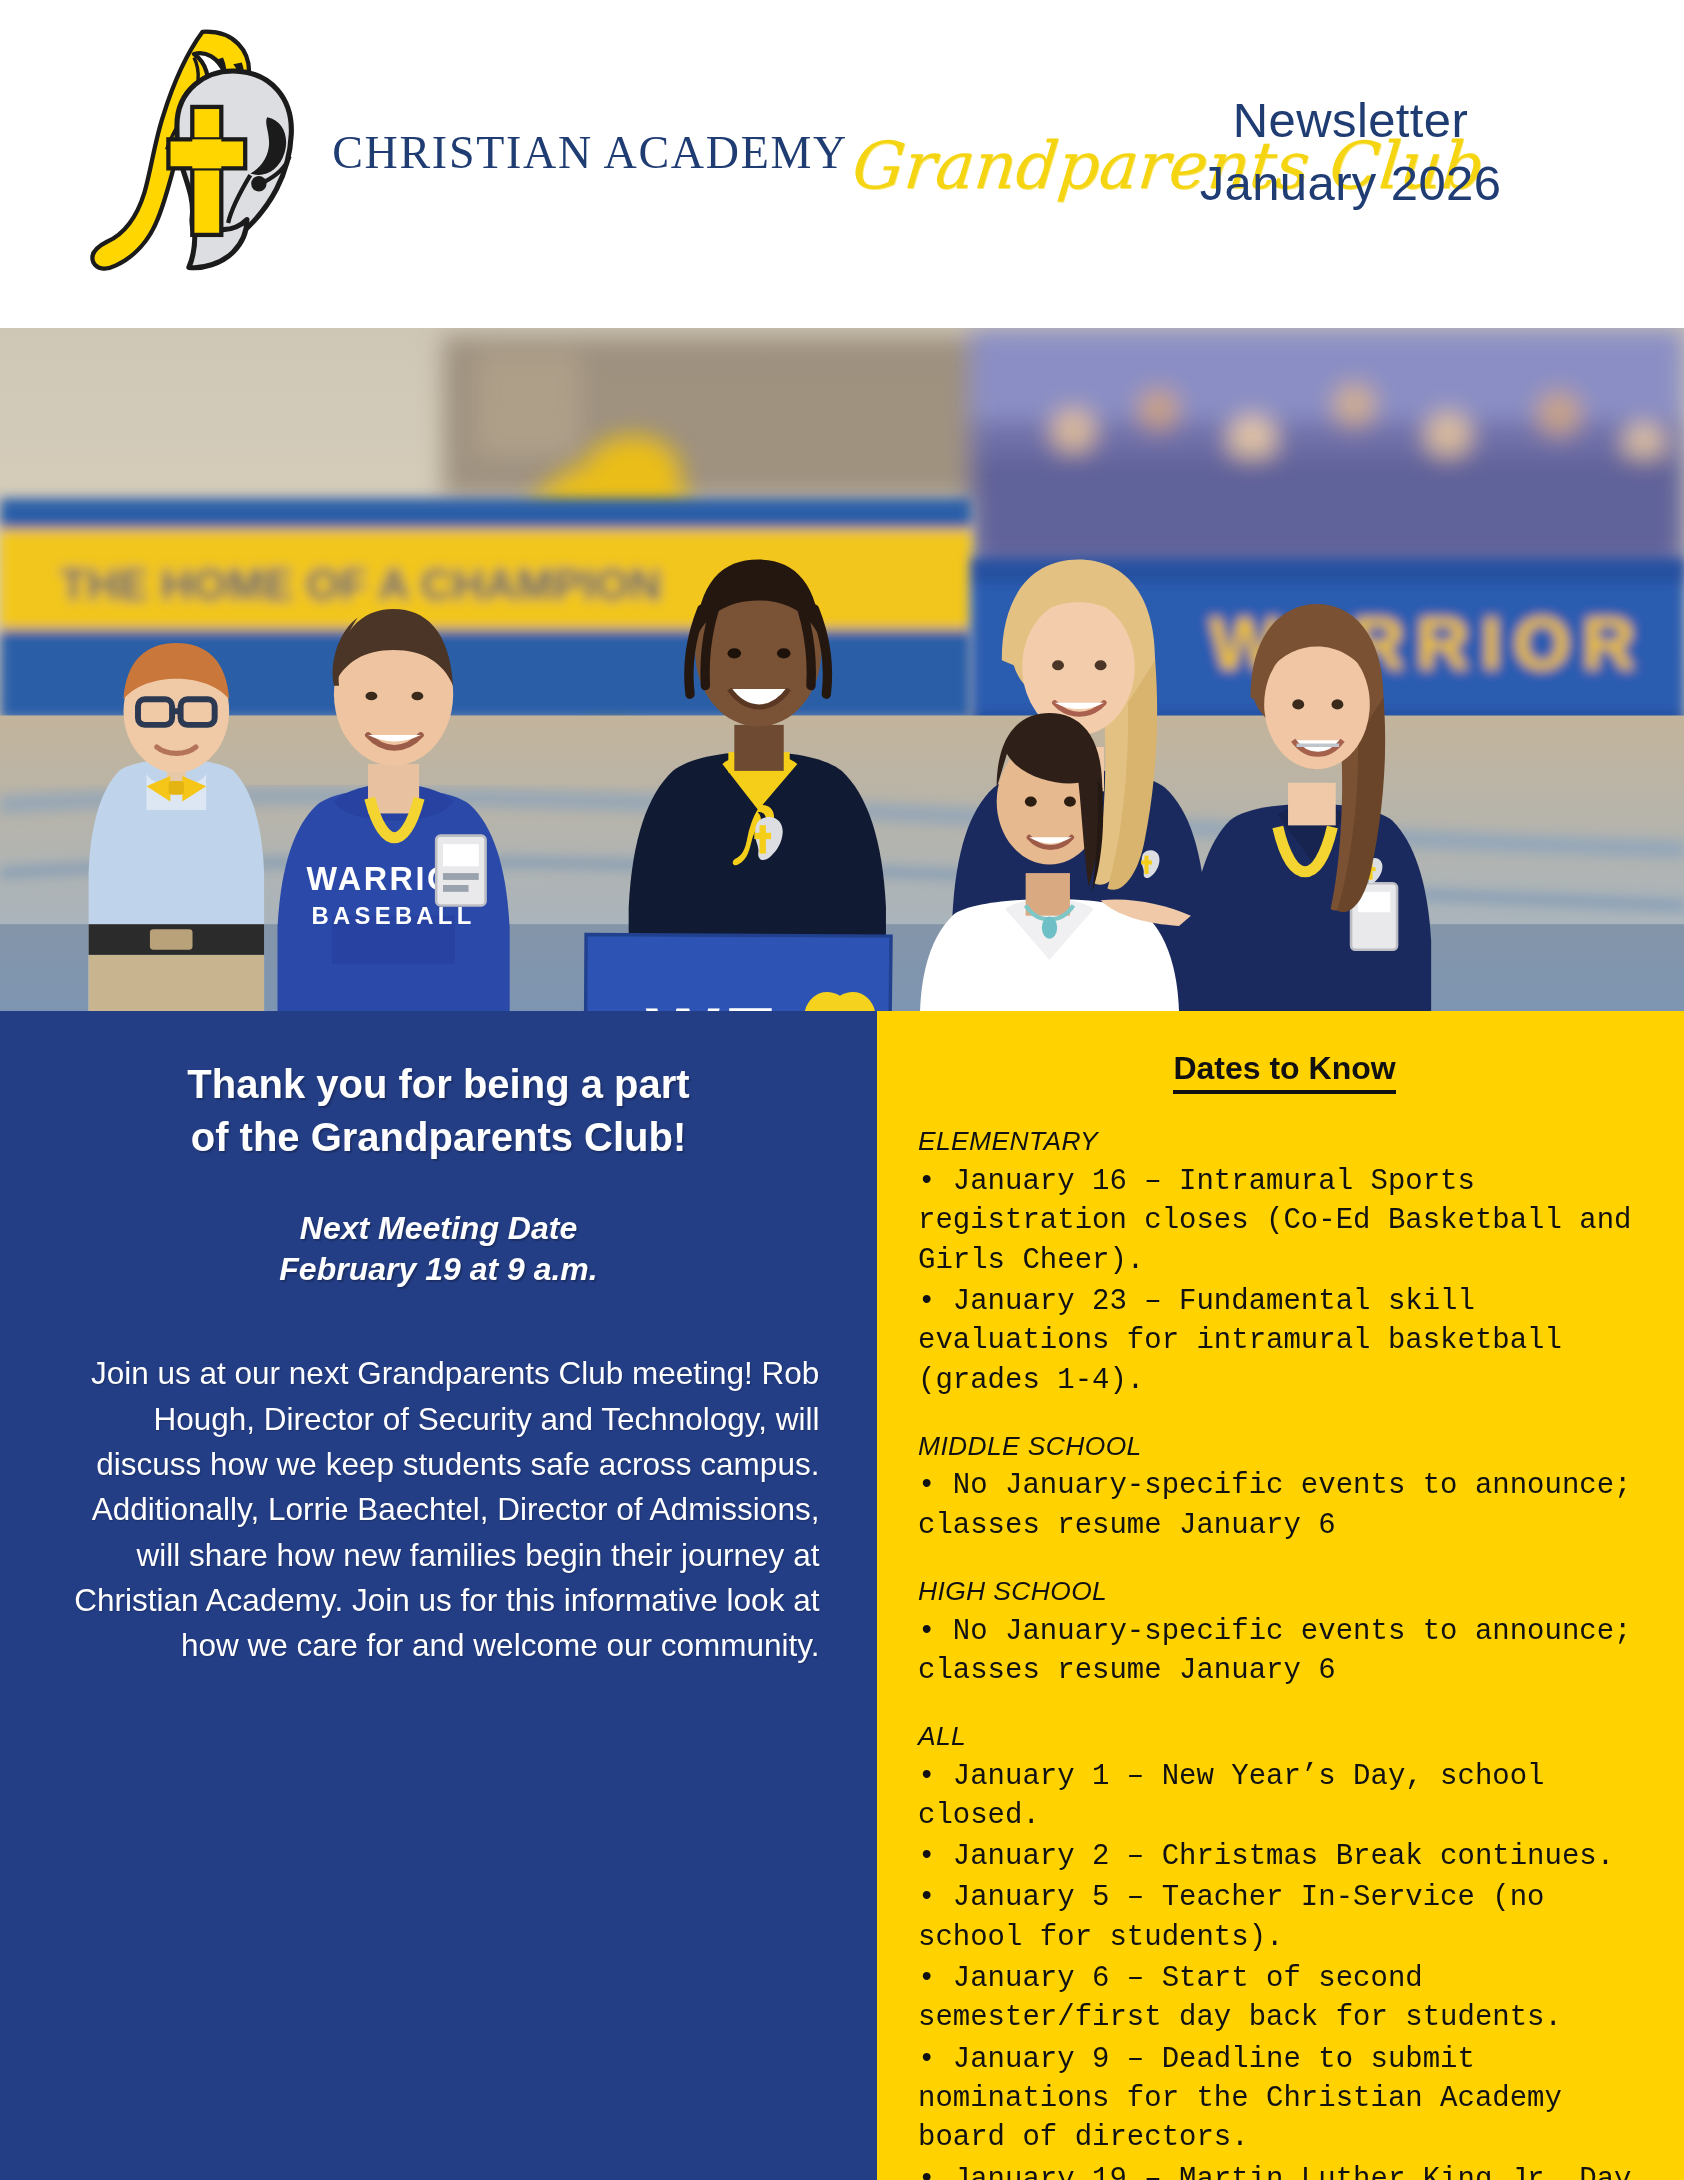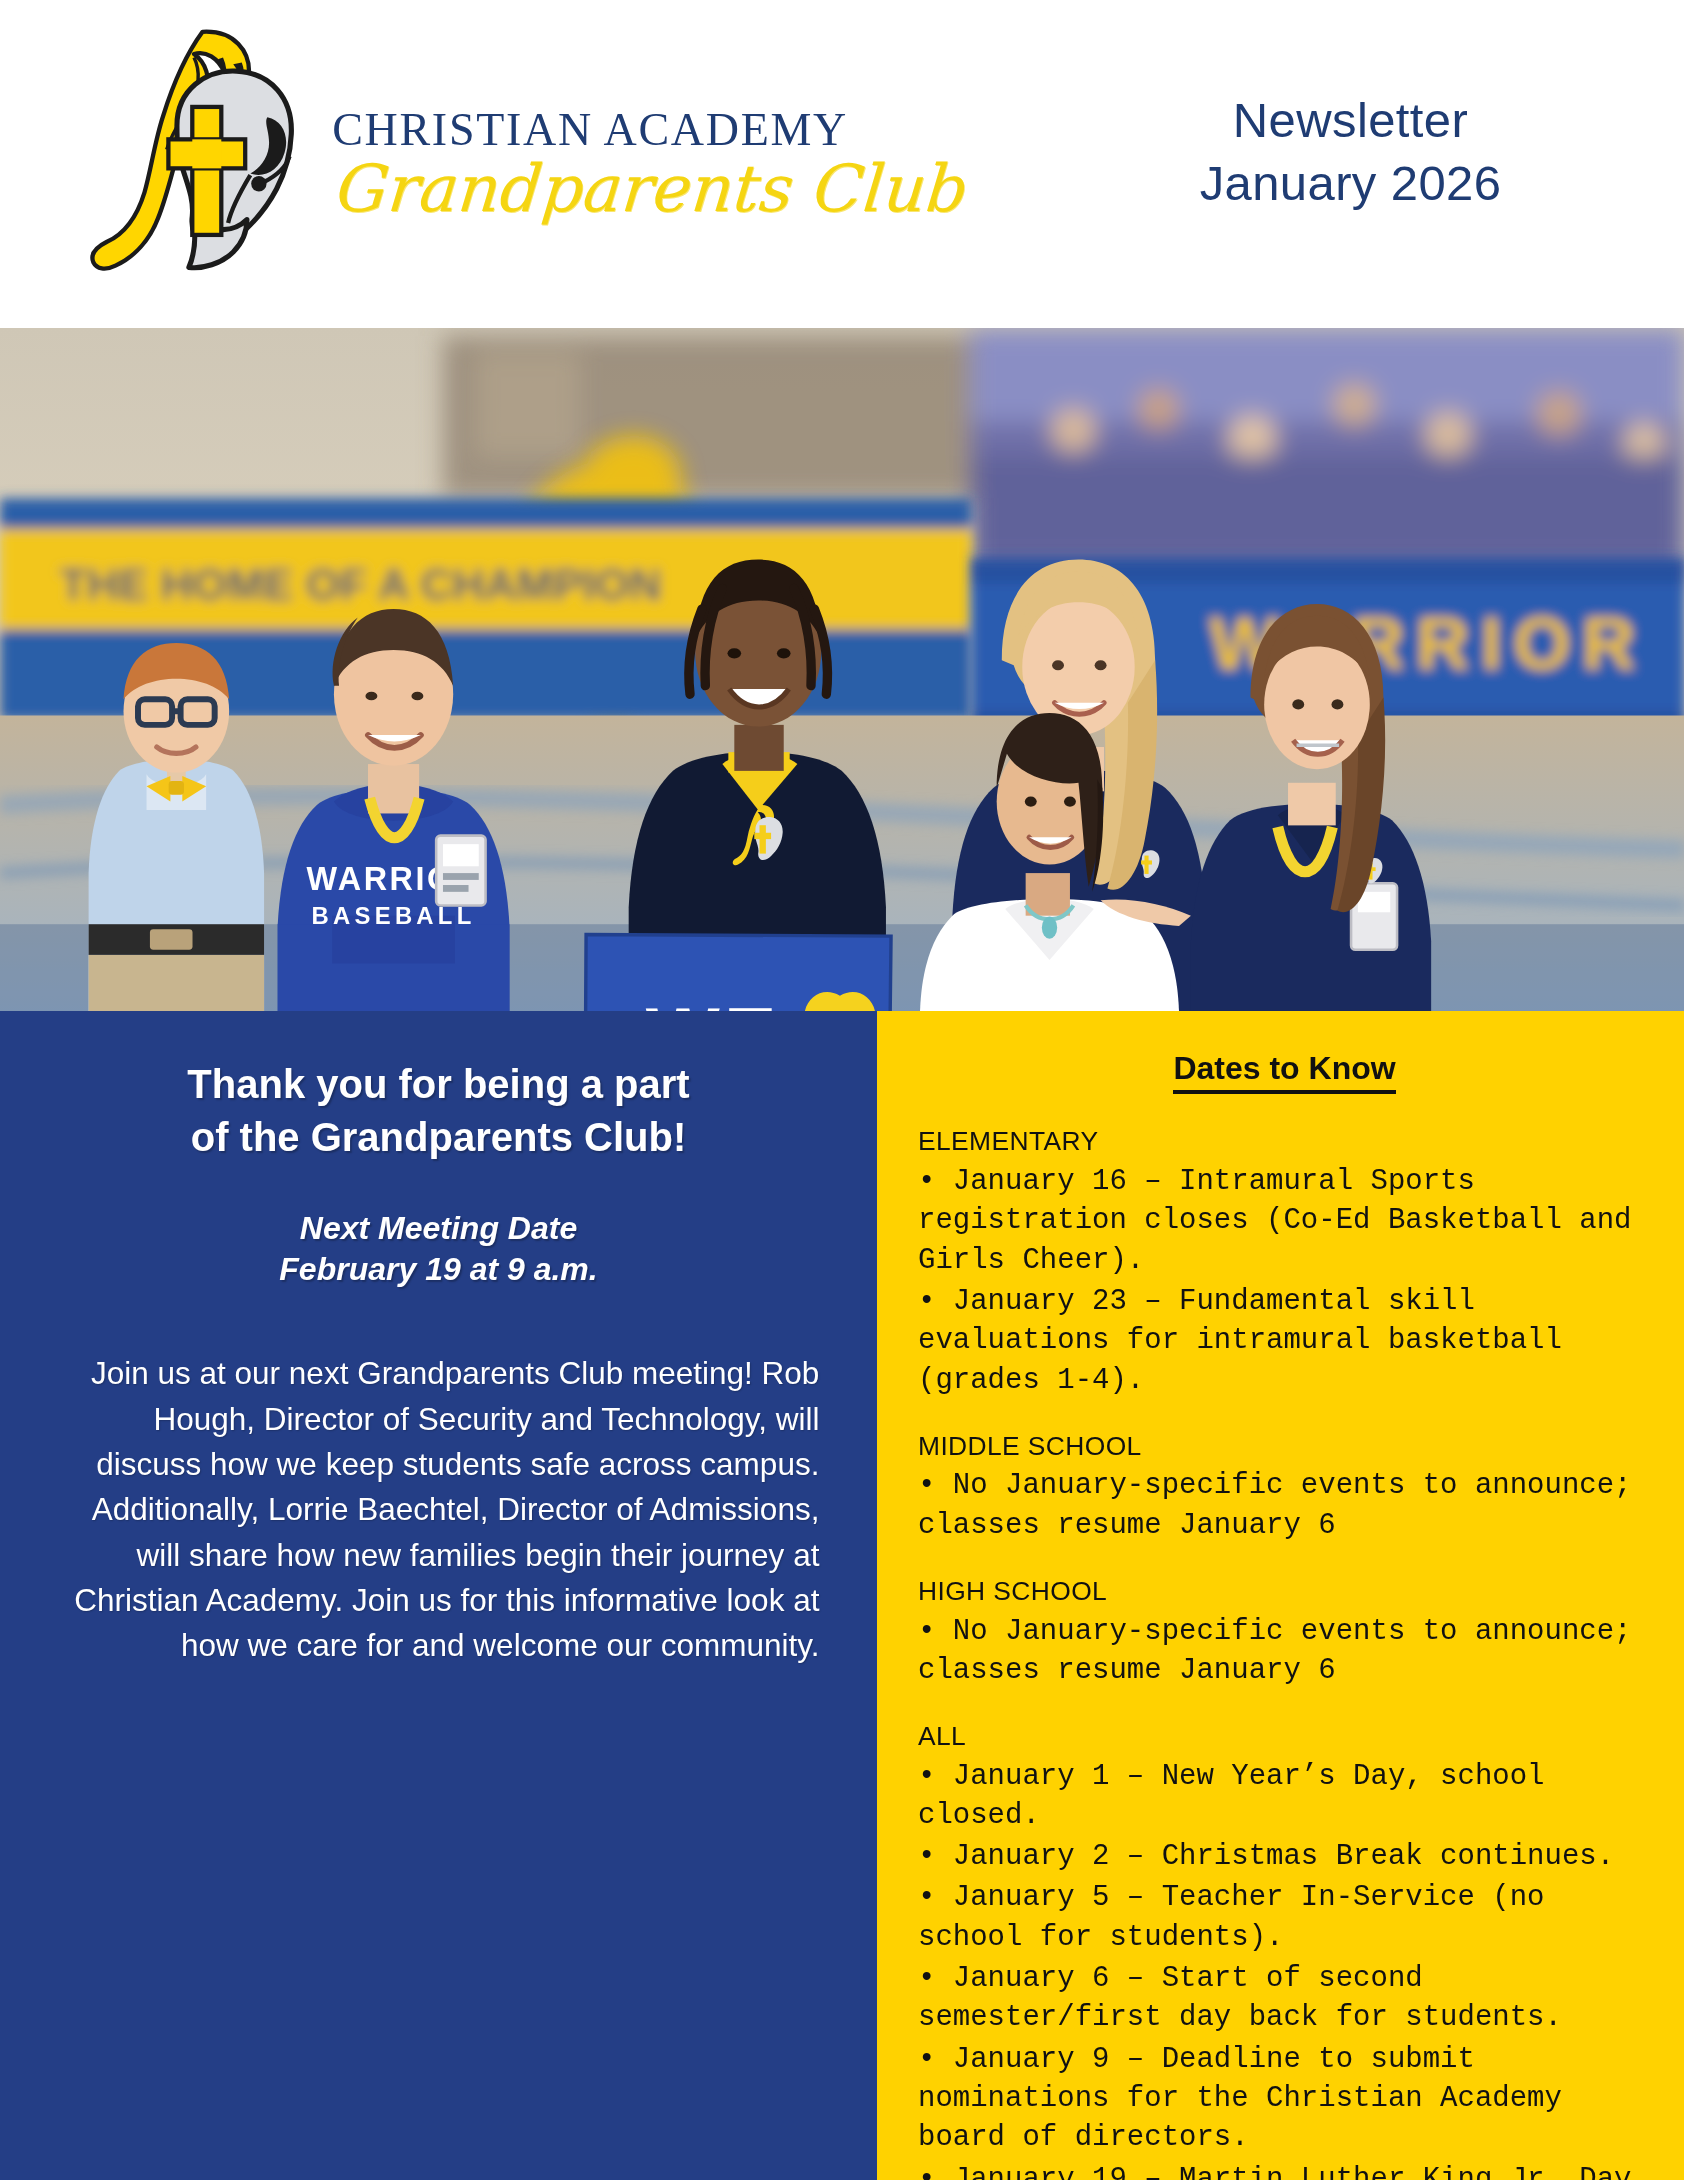--- a/index.html
+++ b/index.html
@@ -38,21 +38,21 @@
     position: relative;
     width: 256px;
     height: 256px;
     flex: 0 0 auto;
   }
   .crest svg { display: block; width: 256px; height: 256px; }
 
   .wordmark {
     margin-left: 10.2px;
     display: flex;
-    flex-direction: column;
+    flex-direction: row;
     justify-content: center;
     padding-top: 25.6px;
   }
   .wm-academy {
     font-family: "Liberation Serif", serif;
     font-size: 46px;
     letter-spacing: 1.7px;
     color: #1F3C73;
     line-height: 1.0;
     white-space: nowrap;
@@ -164,20 +164,21 @@
   }
   .date-group { margin-bottom: 29px; }
   .date-group:last-child { margin-bottom: 0; }
   .group-head {
     font-family: "Liberation Sans", sans-serif;
     font-size: 26.4px;
     letter-spacing: 0.4px;
     line-height: 1.35;
     margin: 0 0 1.7px 0;
     color: #111111;
+    font-style: italic;
   }
   .date-item {
     font-family: Liberation Mono, monospace;
     font-size: 29px;
     line-height: 1.36;
     margin: 0 0 1.7px 0;
     color: #111111;
   }
 </style>
 </head>

